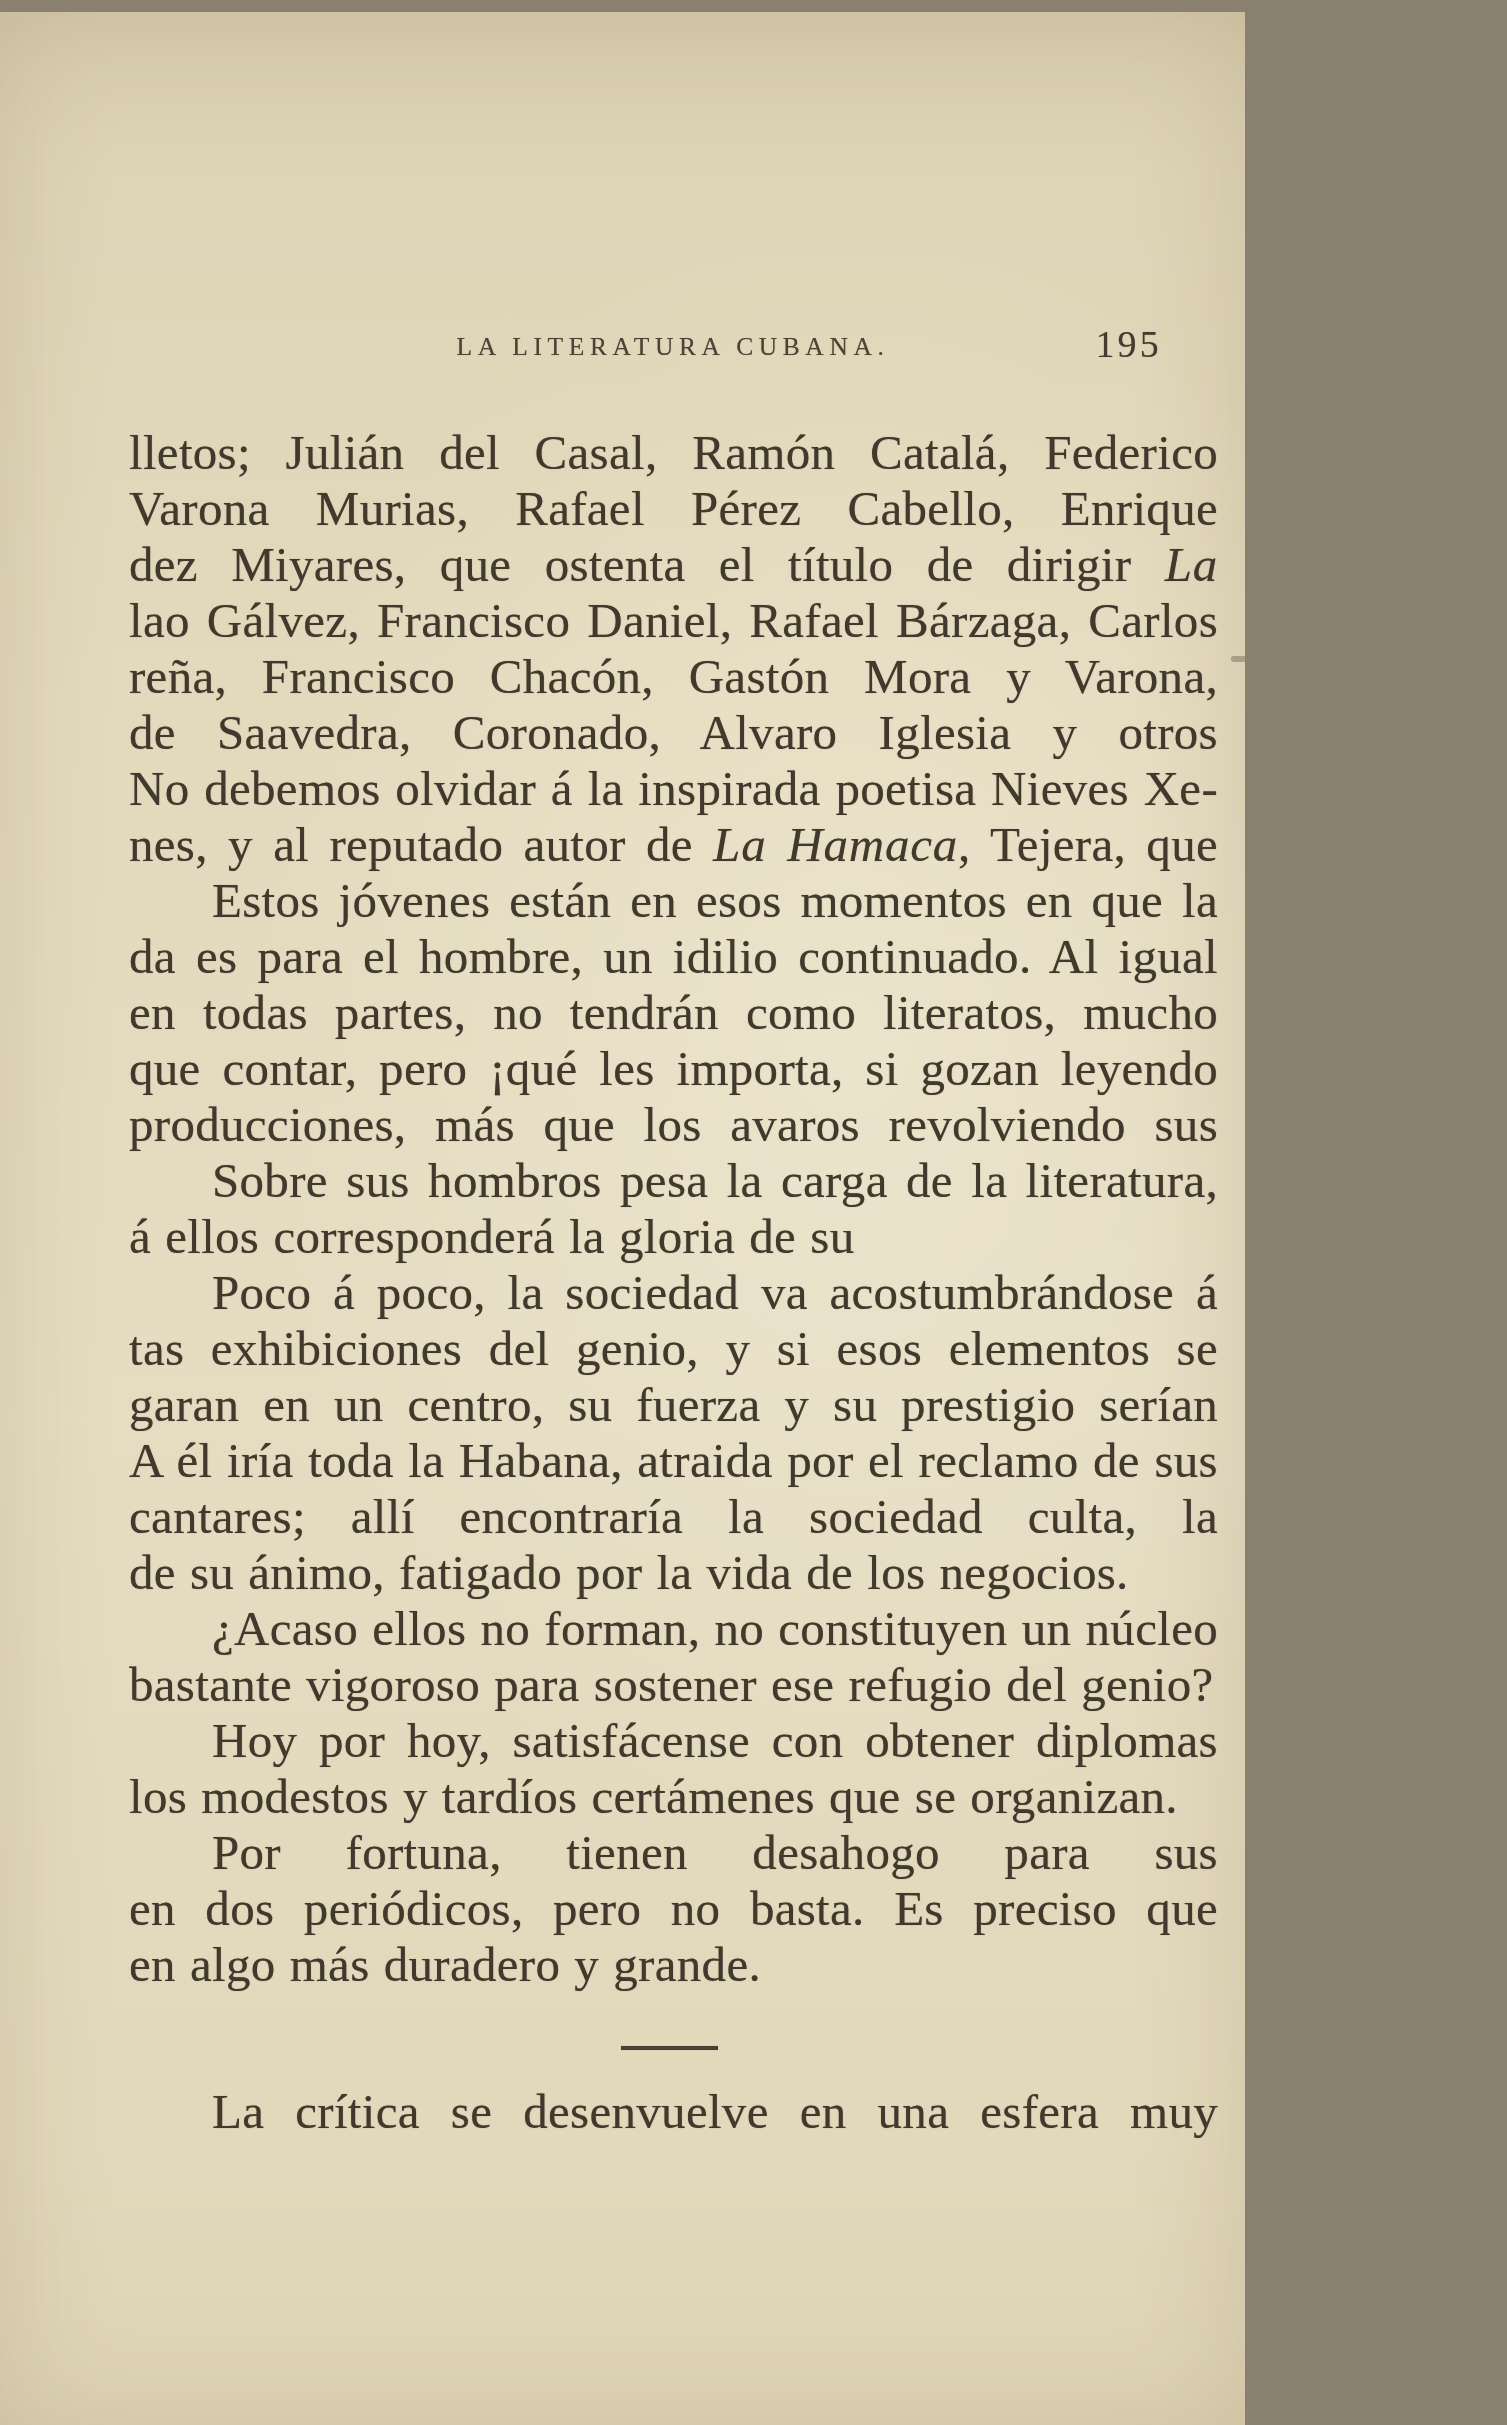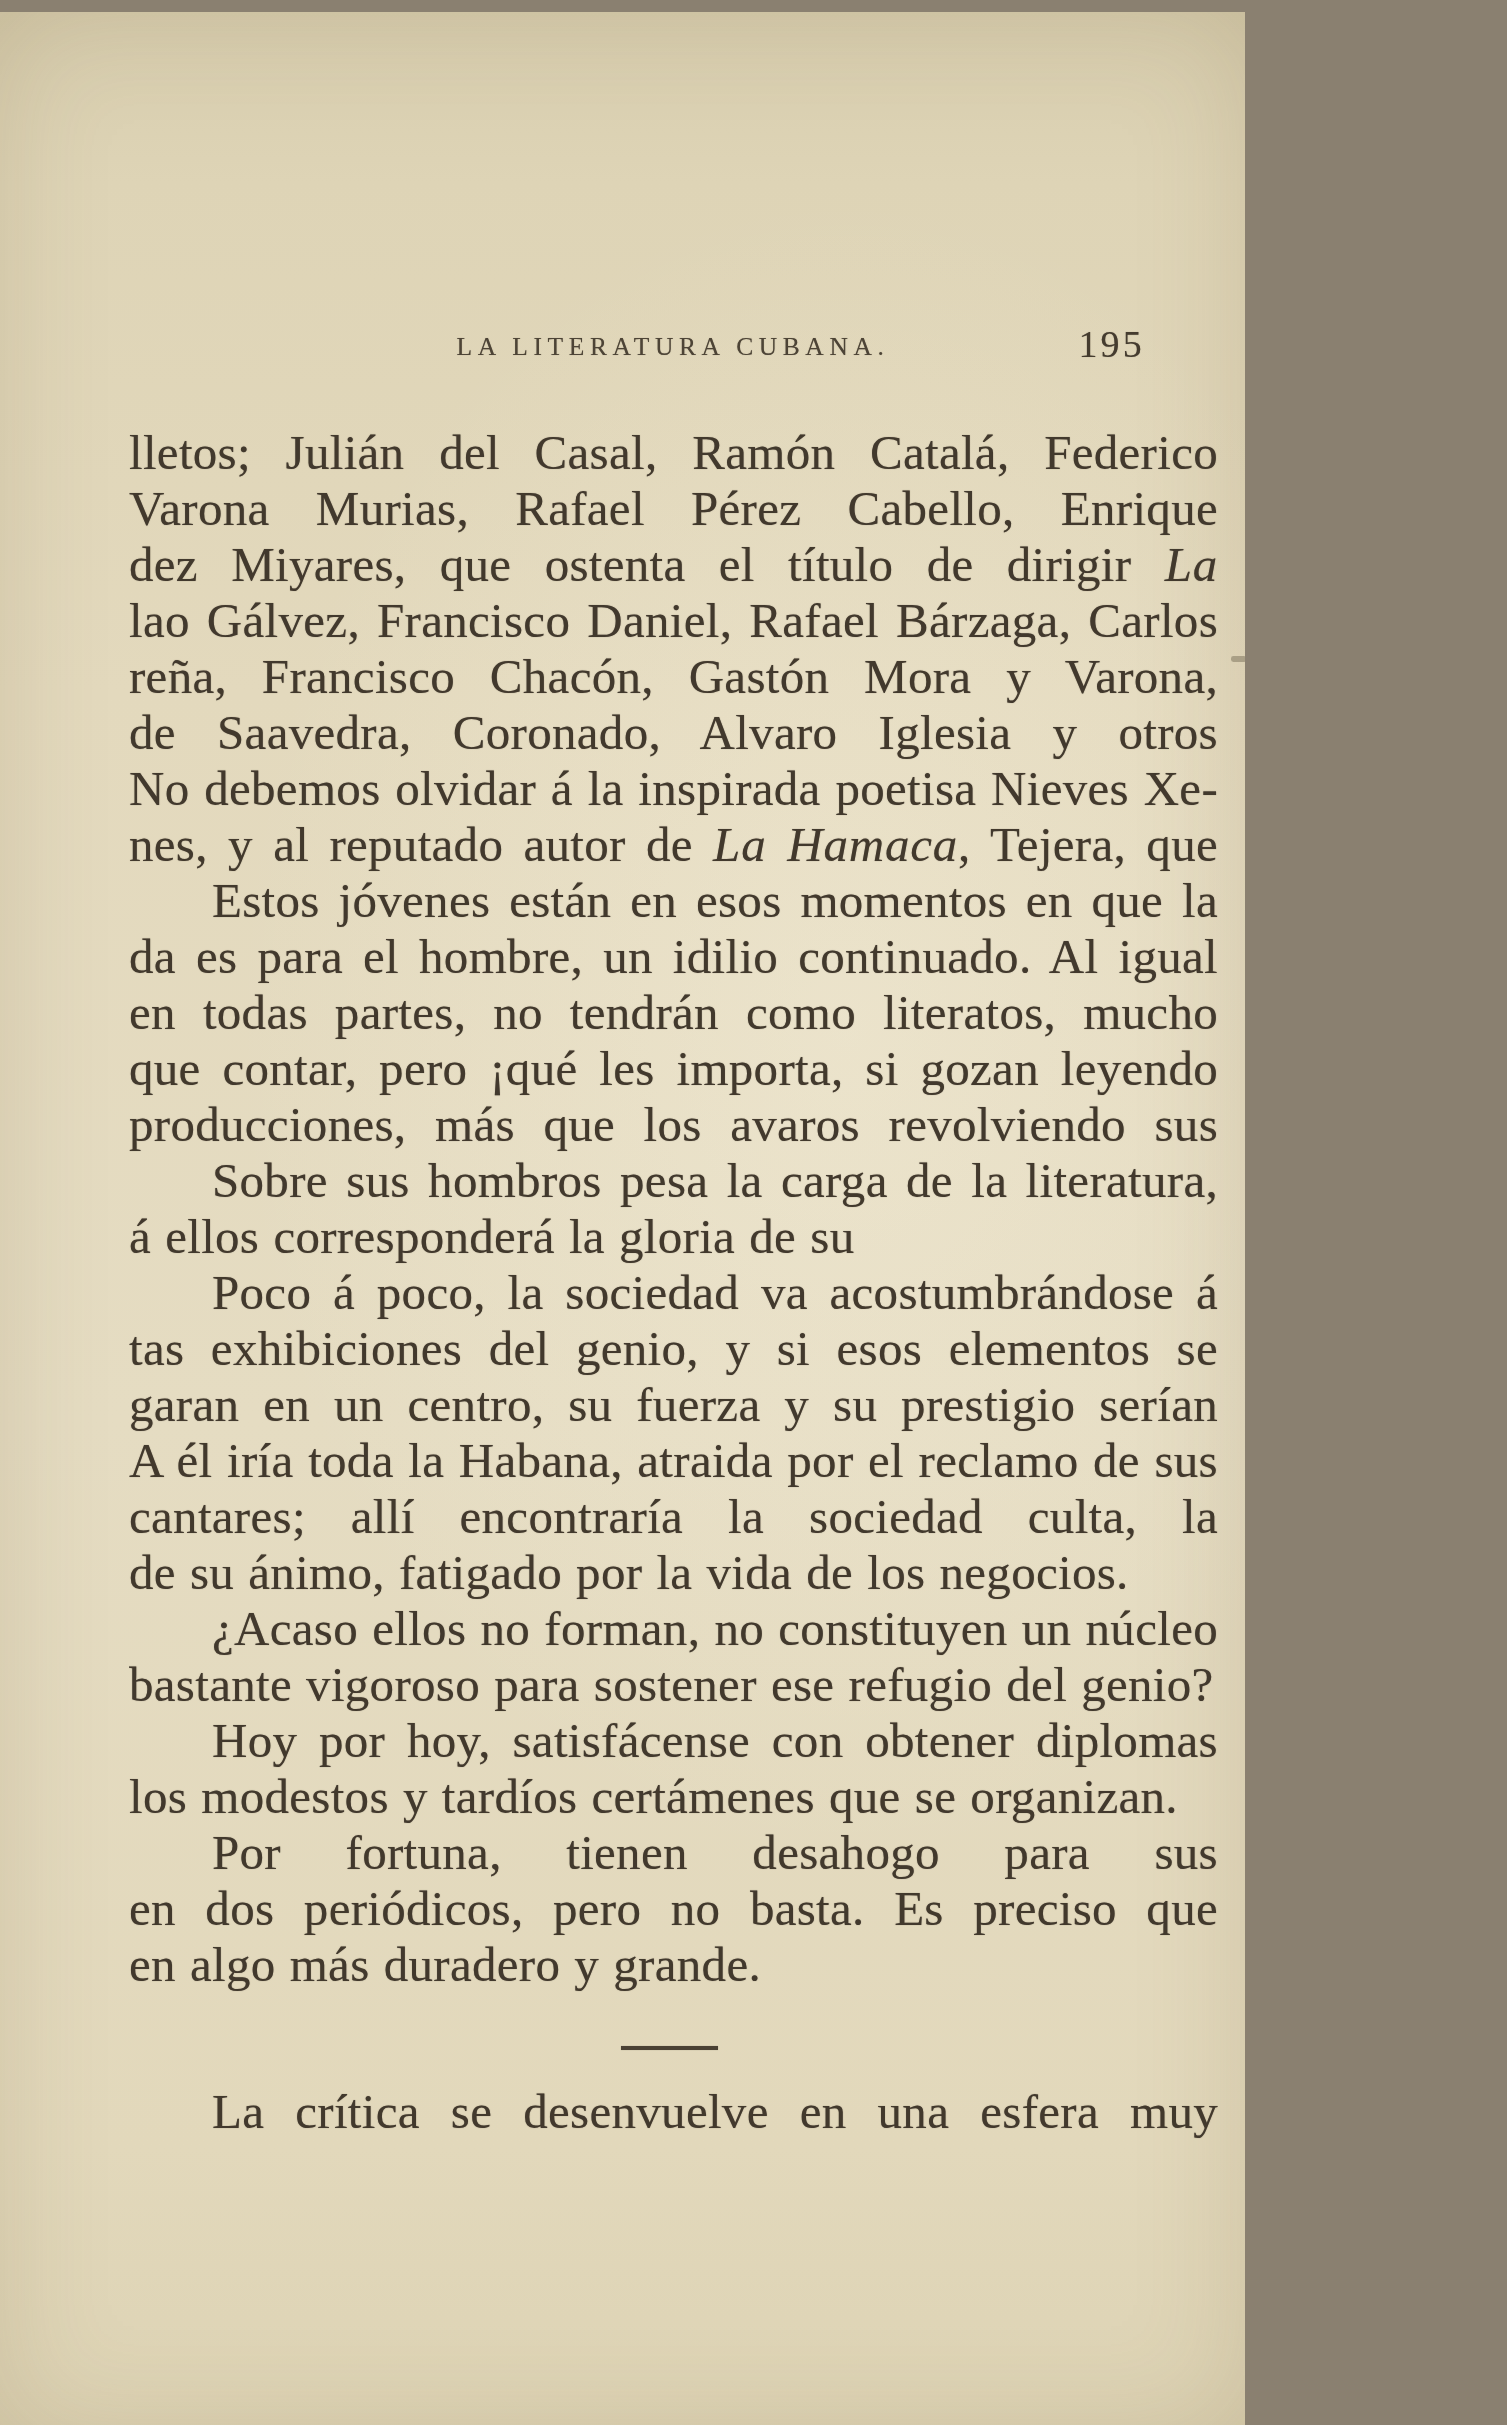--- a/index.html
+++ b/index.html
@@ -33,21 +33,21 @@
     text-align: center;
     font-size: 25.5px;
     letter-spacing: 5.6px;
     color: #4d4436;
     text-shadow: 0 0 0.8px rgba(77,68,54,0.55);
     padding-top: 4.8px;
   }
   .running-header .folio {
     position: absolute;
     top: -4.8px;
-    right: 73px;
+    right: 56px;
     font-size: 38px;
     letter-spacing: 3.2px;
     color: #453c2f;
     text-shadow: 0 0 0.8px rgba(69,60,47,0.5);
   }
   
   .body-text {
     position: absolute;
     top: 413px;
     left: 129px;

